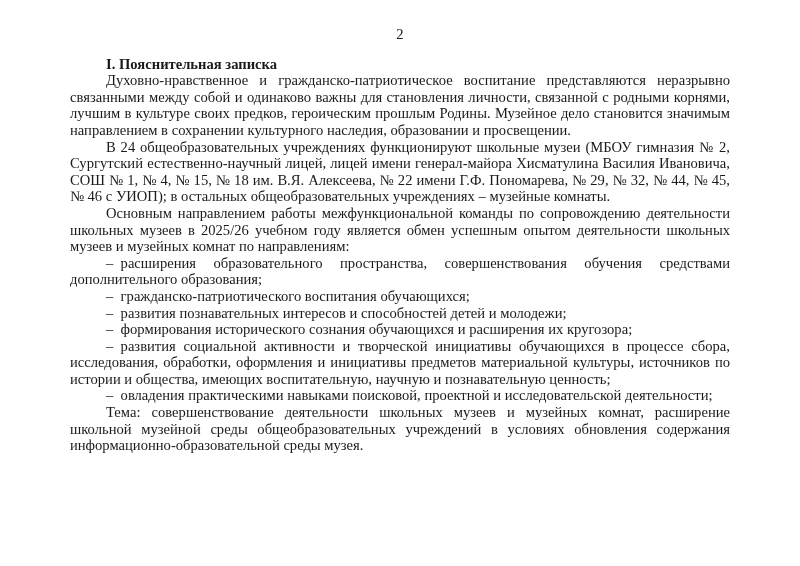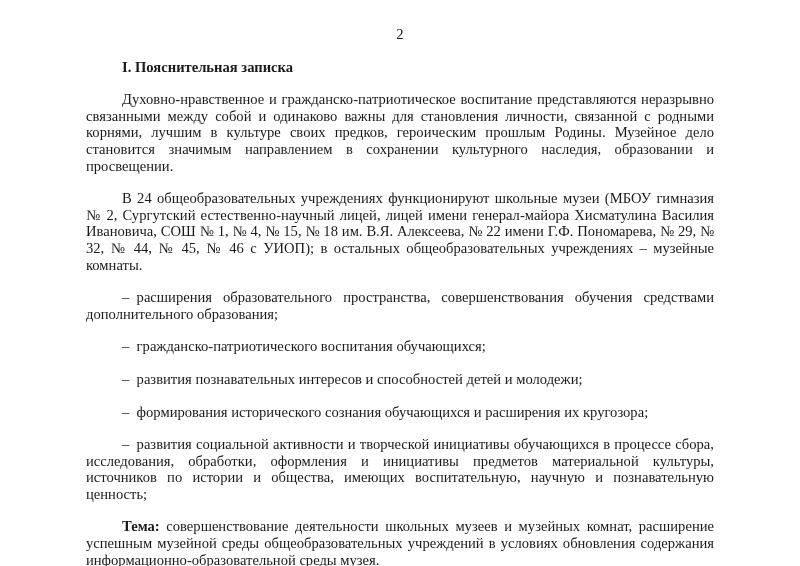--- a/index.html
+++ b/index.html
@@ -18,53 +18,55 @@
     font-size: 14.6px;
     line-height: 16.6px;
     color: #1a1a1a;
     overflow: hidden;
   }
   .page-number {
     text-align: center;
     margin-bottom: 13px;
   }
   .page p {
-    margin: 16px;
+    margin: 0;
     text-align: justify;
     text-indent: 36px;
   }
   .heading {
     font-weight: bold;
     text-align: left;
   }
   .bullet {
     text-indent: 25px;
   }
   .bold-run {
-    font-weight: bold;
+    font-weight: normal;
   }
 </style>
 </head>
 <body>
 
 <div class="page">
 
   <div class="page-number">2</div>
 
   <p class="heading">I. Пояснительная записка</p>
 
   <p>Духовно-нравственное и гражданско-патриотическое воспитание представляются неразрывно связанными между собой и одинаково важны для становления личности, связанной с родными корнями, лучшим в культуре своих предков, героическим прошлым Родины. Музейное дело становится значимым направлением в сохранении культурного наследия, образовании и просвещении.</p>
 
   <p>В 24 общеобразовательных учреждениях функционируют школьные музеи (МБОУ гимназия № 2, Сургутский естественно-научный лицей, лицей имени генерал-майора Хисматулина Василия Ивановича, СОШ № 1, № 4, № 15, № 18 им. В.Я. Алексеева, № 22 имени Г.Ф. Пономарева, № 29, № 32, № 44, № 45, № 46 с УИОП); в остальных общеобразовательных учреждениях – музейные комнаты.</p>
 
+  <p>Основным направлением работы межфункциональной команды по сопровождению деятельности школьных музеев в 2025/26 учебном году является обмен успешным опытом деятельности школьных музеев и музейных комнат по направлениям:</p>
 
   <div>
     <p class="bullet">– расширения образовательного пространства, совершенствования обучения средствами дополнительного образования;</p>
     <p class="bullet">– гражданско-патриотического воспитания обучающихся;</p>
     <p class="bullet">– развития познавательных интересов и способностей детей и молодежи;</p>
     <p class="bullet">– формирования исторического сознания обучающихся и расширения их кругозора;</p>
     <p class="bullet">– развития социальной активности и творческой инициативы обучающихся в процессе сбора, исследования, обработки, оформления и инициативы предметов материальной культуры, источников по истории и общества, имеющих воспитательную, научную и познавательную ценность;</p>
+    <p class="bullet">– овладения практическими навыками поисковой, проектной и исследовательской деятельности;</p>
   </div>
 
 
-  <p><span class="bold-run">Тема:</span><span> совершенствование деятельности школьных музеев и музейных комнат, расширение успешным музейной среды общеобразовательных учреждений в условиях обновления содержания информационно-образовательной среды музея.</span></p>
+  <p><span class="bold-run">Тема:</span><span> совершенствование деятельности школьных музеев и музейных комнат, расширение школьной музейной среды общеобразовательных учреждений в условиях обновления содержания информационно-образовательной среды музея.</span></p>
 
 </div>
 
 </body></html>

